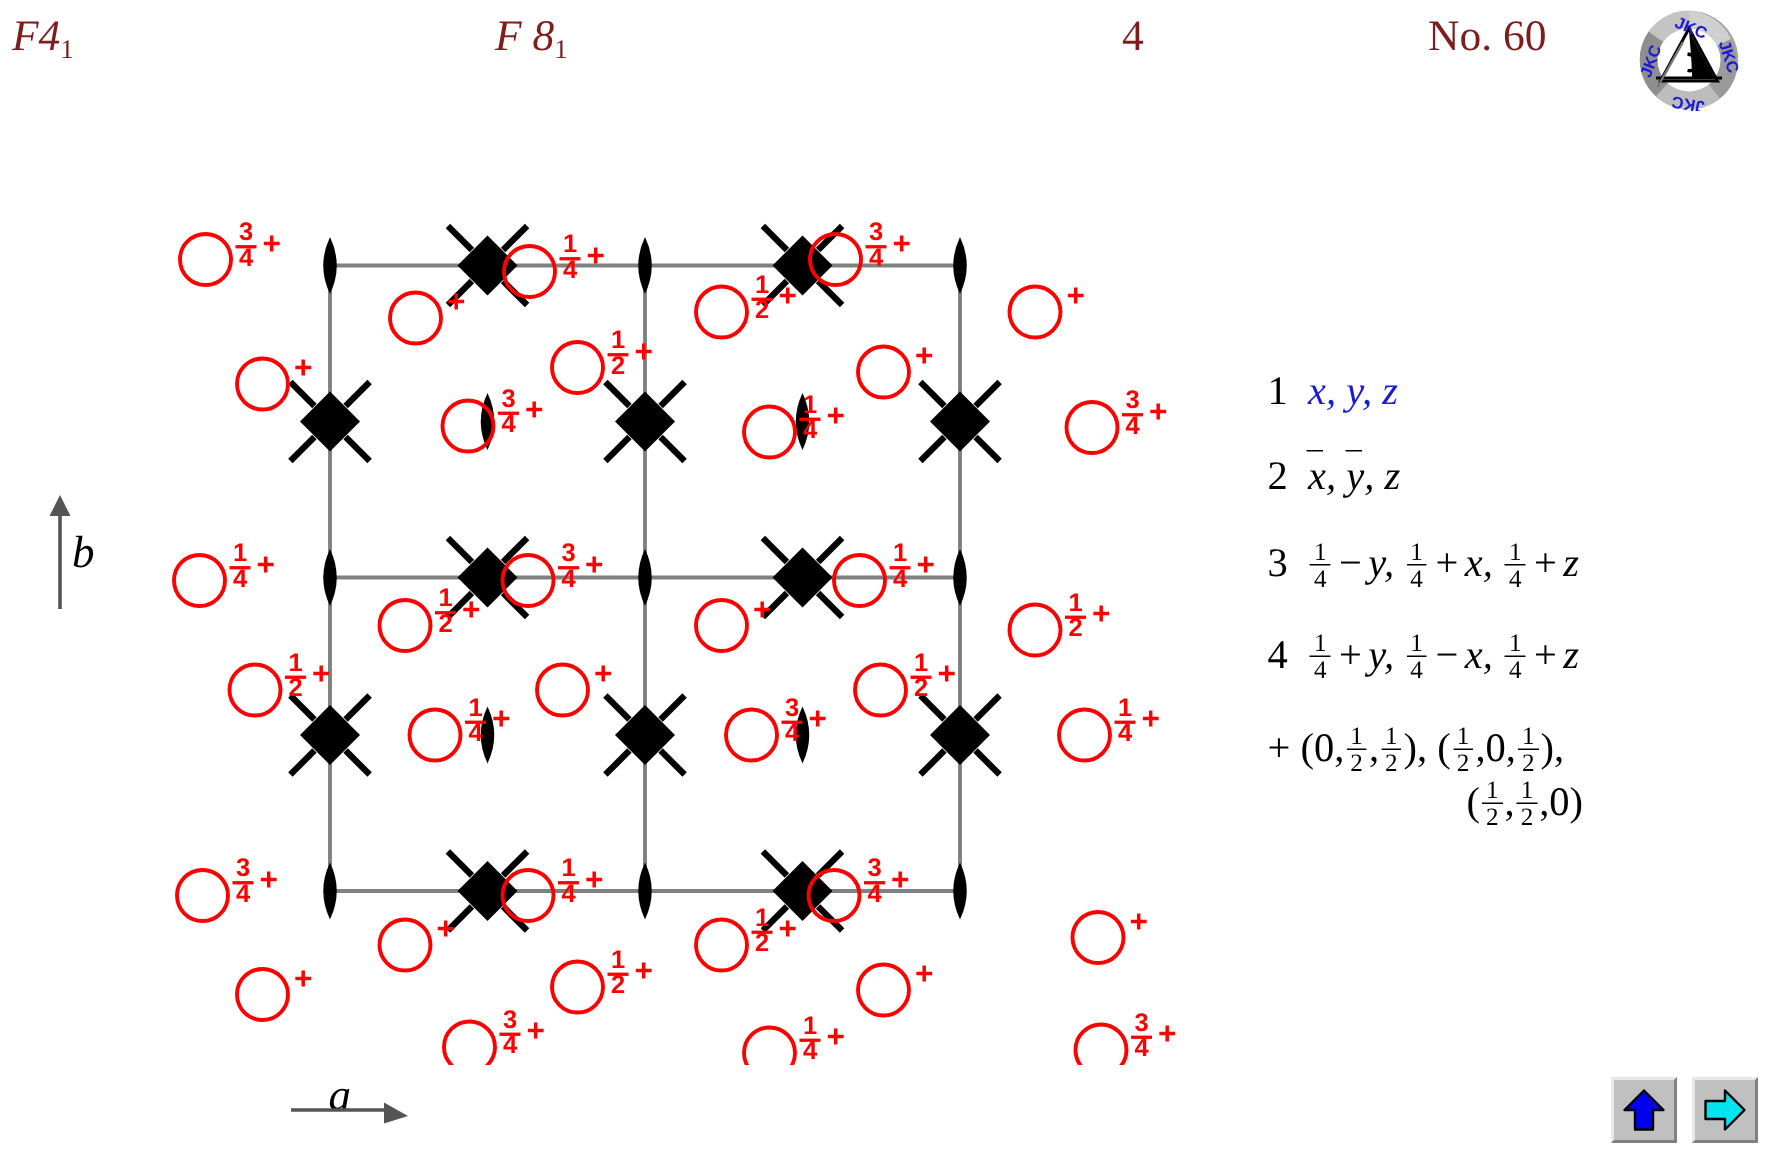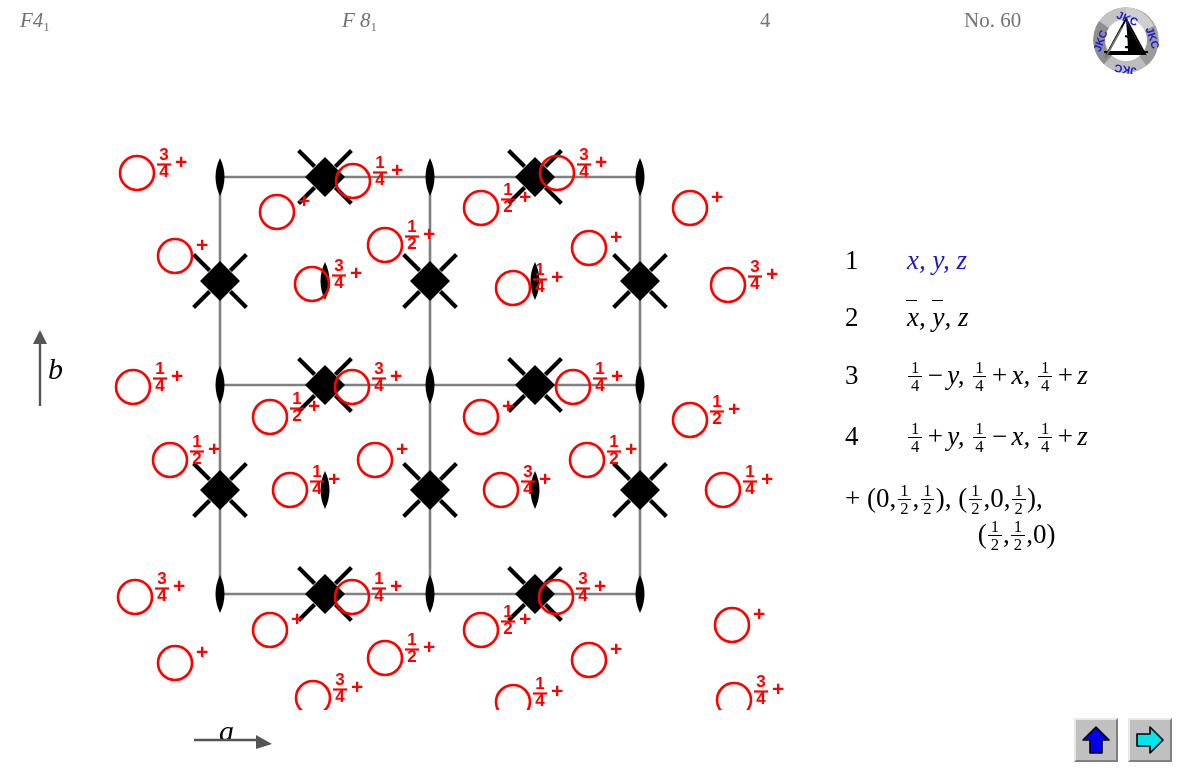--- a/index.html
+++ b/index.html
@@ -13,26 +13,25 @@
     position: relative;
     overflow: hidden;
     font-family: "Liberation Serif", serif;
     color: #000000;
   }
 
   
   #header-bar { position: absolute; left: 0; top: 0; width: 1180px; height: 70px; }
   .hdr {
     position: absolute;
-    color: #737373;
+    color: #7f1d1d;
     font-family: "Liberation Serif", serif;
-    font-size: 21px;
+    font-size: 29px;
     font-style: italic;
     white-space: nowrap;
-    margin-left: 12px;
   }
   .hdr.upright { font-style: normal; }
   .hdr sub { font-size: 0.62em; font-style: normal; vertical-align: -0.32em; }
 
   #hbl-short { left: 8px;   top: 8px; }
   #hbl-full  { left: 330px; top: 8px; }
   #hbl-pg    { left: 748px; top: 8px; }
   #hbl-no    { left: 952px; top: 8px; }
 
   
@@ -67,21 +66,21 @@
     font-size: 27px;
     color: #000;
   }
   .op-row {
     display: flex;
     align-items: baseline;
     margin-bottom: 26px;
     white-space: nowrap;
   }
   .op-num { width: 27px; flex: none; font-style: normal; }
-  .op-body { font-style: italic; margin-left: 35px; }
+  .op-body { font-style: italic; }
   .op-body.blue { color: #1919d6; }
   .var { font-style: italic; }
   .ovl { position: relative; display: inline-block; }
   .ovl::before {
     content: "";
     position: absolute;
     left: -0.02em; right: 0.06em; top: -0.06em;
     border-top: 1.6px solid currentColor;
   }
   .frac {

